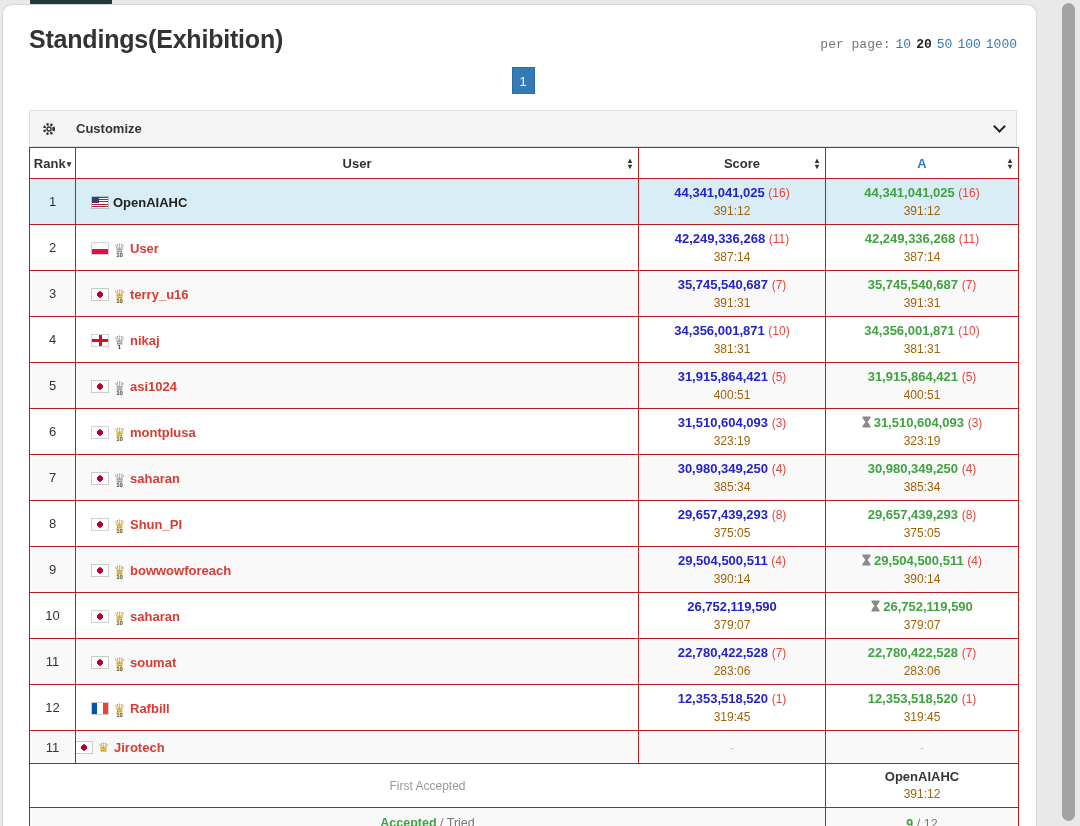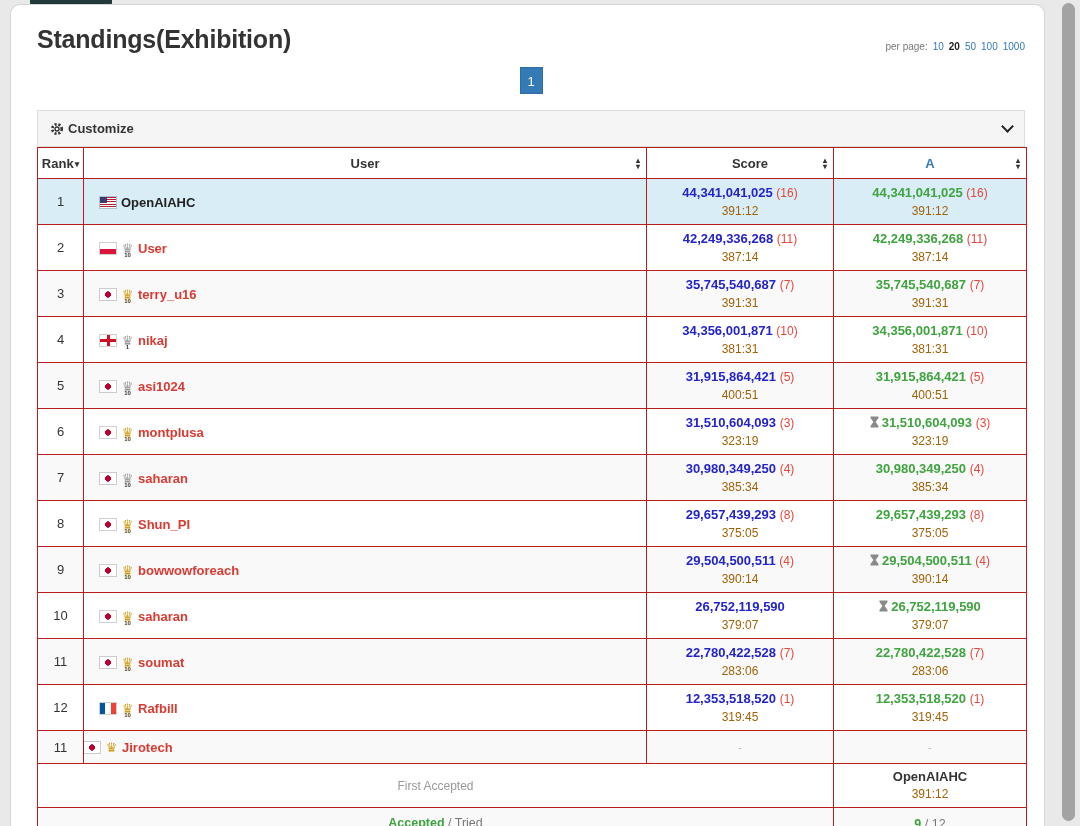--- a/index.html
+++ b/index.html
@@ -1,42 +1,42 @@
 <!DOCTYPE html>
 <html><head>
 <meta charset="utf-8">
 <style>
   * { margin:0; padding:0; box-sizing:border-box; }
   html,body { width:1080px; height:826px; background:#e9e9e9; font-family:"Liberation Sans", sans-serif; overflow:hidden; }
   .page { position:relative; width:1080px; height:826px; }
 
   .tab-remnant { position:absolute; left:30px; top:0; width:82px; height:5px; background:#22393c; border-radius:0 0 2px 2px; }
 
-  .card { position:absolute; left:10px; top:4px; width:1035px; height:822px; background:#fff;
+  .card { position:absolute; left:2px; top:4px; width:1035px; height:822px; background:#fff;
           border:1px solid #d6d6d6; border-bottom:none; border-radius:10px 10px 0 0; padding:0 19px 0 26px; overflow:hidden; }
 
   .scrollbar { position:absolute; right:0; top:0; width:22px; height:826px; background:#e9e9e9; }
   .scrollbar .thumb { position:absolute; left:4px; top:3px; width:13px; height:818px; background:#a3a3a3; border-radius:7px; }
 
   
   .header-row { display:flex; justify-content:space-between; align-items:flex-end; margin-top:20px; }
   h1 { font-size:25px; font-weight:700; color:#333; letter-spacing:-0.2px; }
-  .perpage { font-size:10px; color:#777; padding-bottom:2px; white-space:nowrap; }
+  .perpage { font-size:13px; color:#777; padding-bottom:2px; white-space:nowrap;font-family:Liberation Mono, monospace; }
   .perpage a { color:#337ab7; text-decoration:none; margin-left:5px; }
   .perpage b { color:#222; font-weight:700; margin-left:5px; }
 
   
   .pager { text-align:center; margin-top:13px; height:27px; }
   .page-btn { display:inline-block; min-width:23px; height:27px; line-height:27px; padding:0 5px;
               background:#337ab7; border:1px solid #2e6da4; color:#fff; font-size:13px; text-decoration:none; }
 
   
   .customize { margin-top:16px; height:37px; background:#f5f5f5; border:1px solid #ddd;
                display:flex; align-items:center; padding:0 12px; cursor:pointer; }
-  .customize .label { font-size:13px; font-weight:700; color:#333; margin-left:4px; }
+  .customize .label { font-size:13px; font-weight:700; color:#333; margin-left:20px; }
   .gear { width:14px; height:14px; display:inline-block; }
   .chev { margin-left:auto; width:9px; height:9px; border-right:2.5px solid #222; border-bottom:2.5px solid #222;
           transform:rotate(45deg); margin-top:-5px; }
 
   
   table { width:100%; border-collapse:collapse; table-layout:fixed; }
   th, td { border:1px solid #b91c1c; }
   thead th { height:31px; font-size:13px; font-weight:700; color:#333; background:#fff; position:relative; text-align:center; }
   th.h-rank { width:46px; }
   th.h-user { width:563px; }

